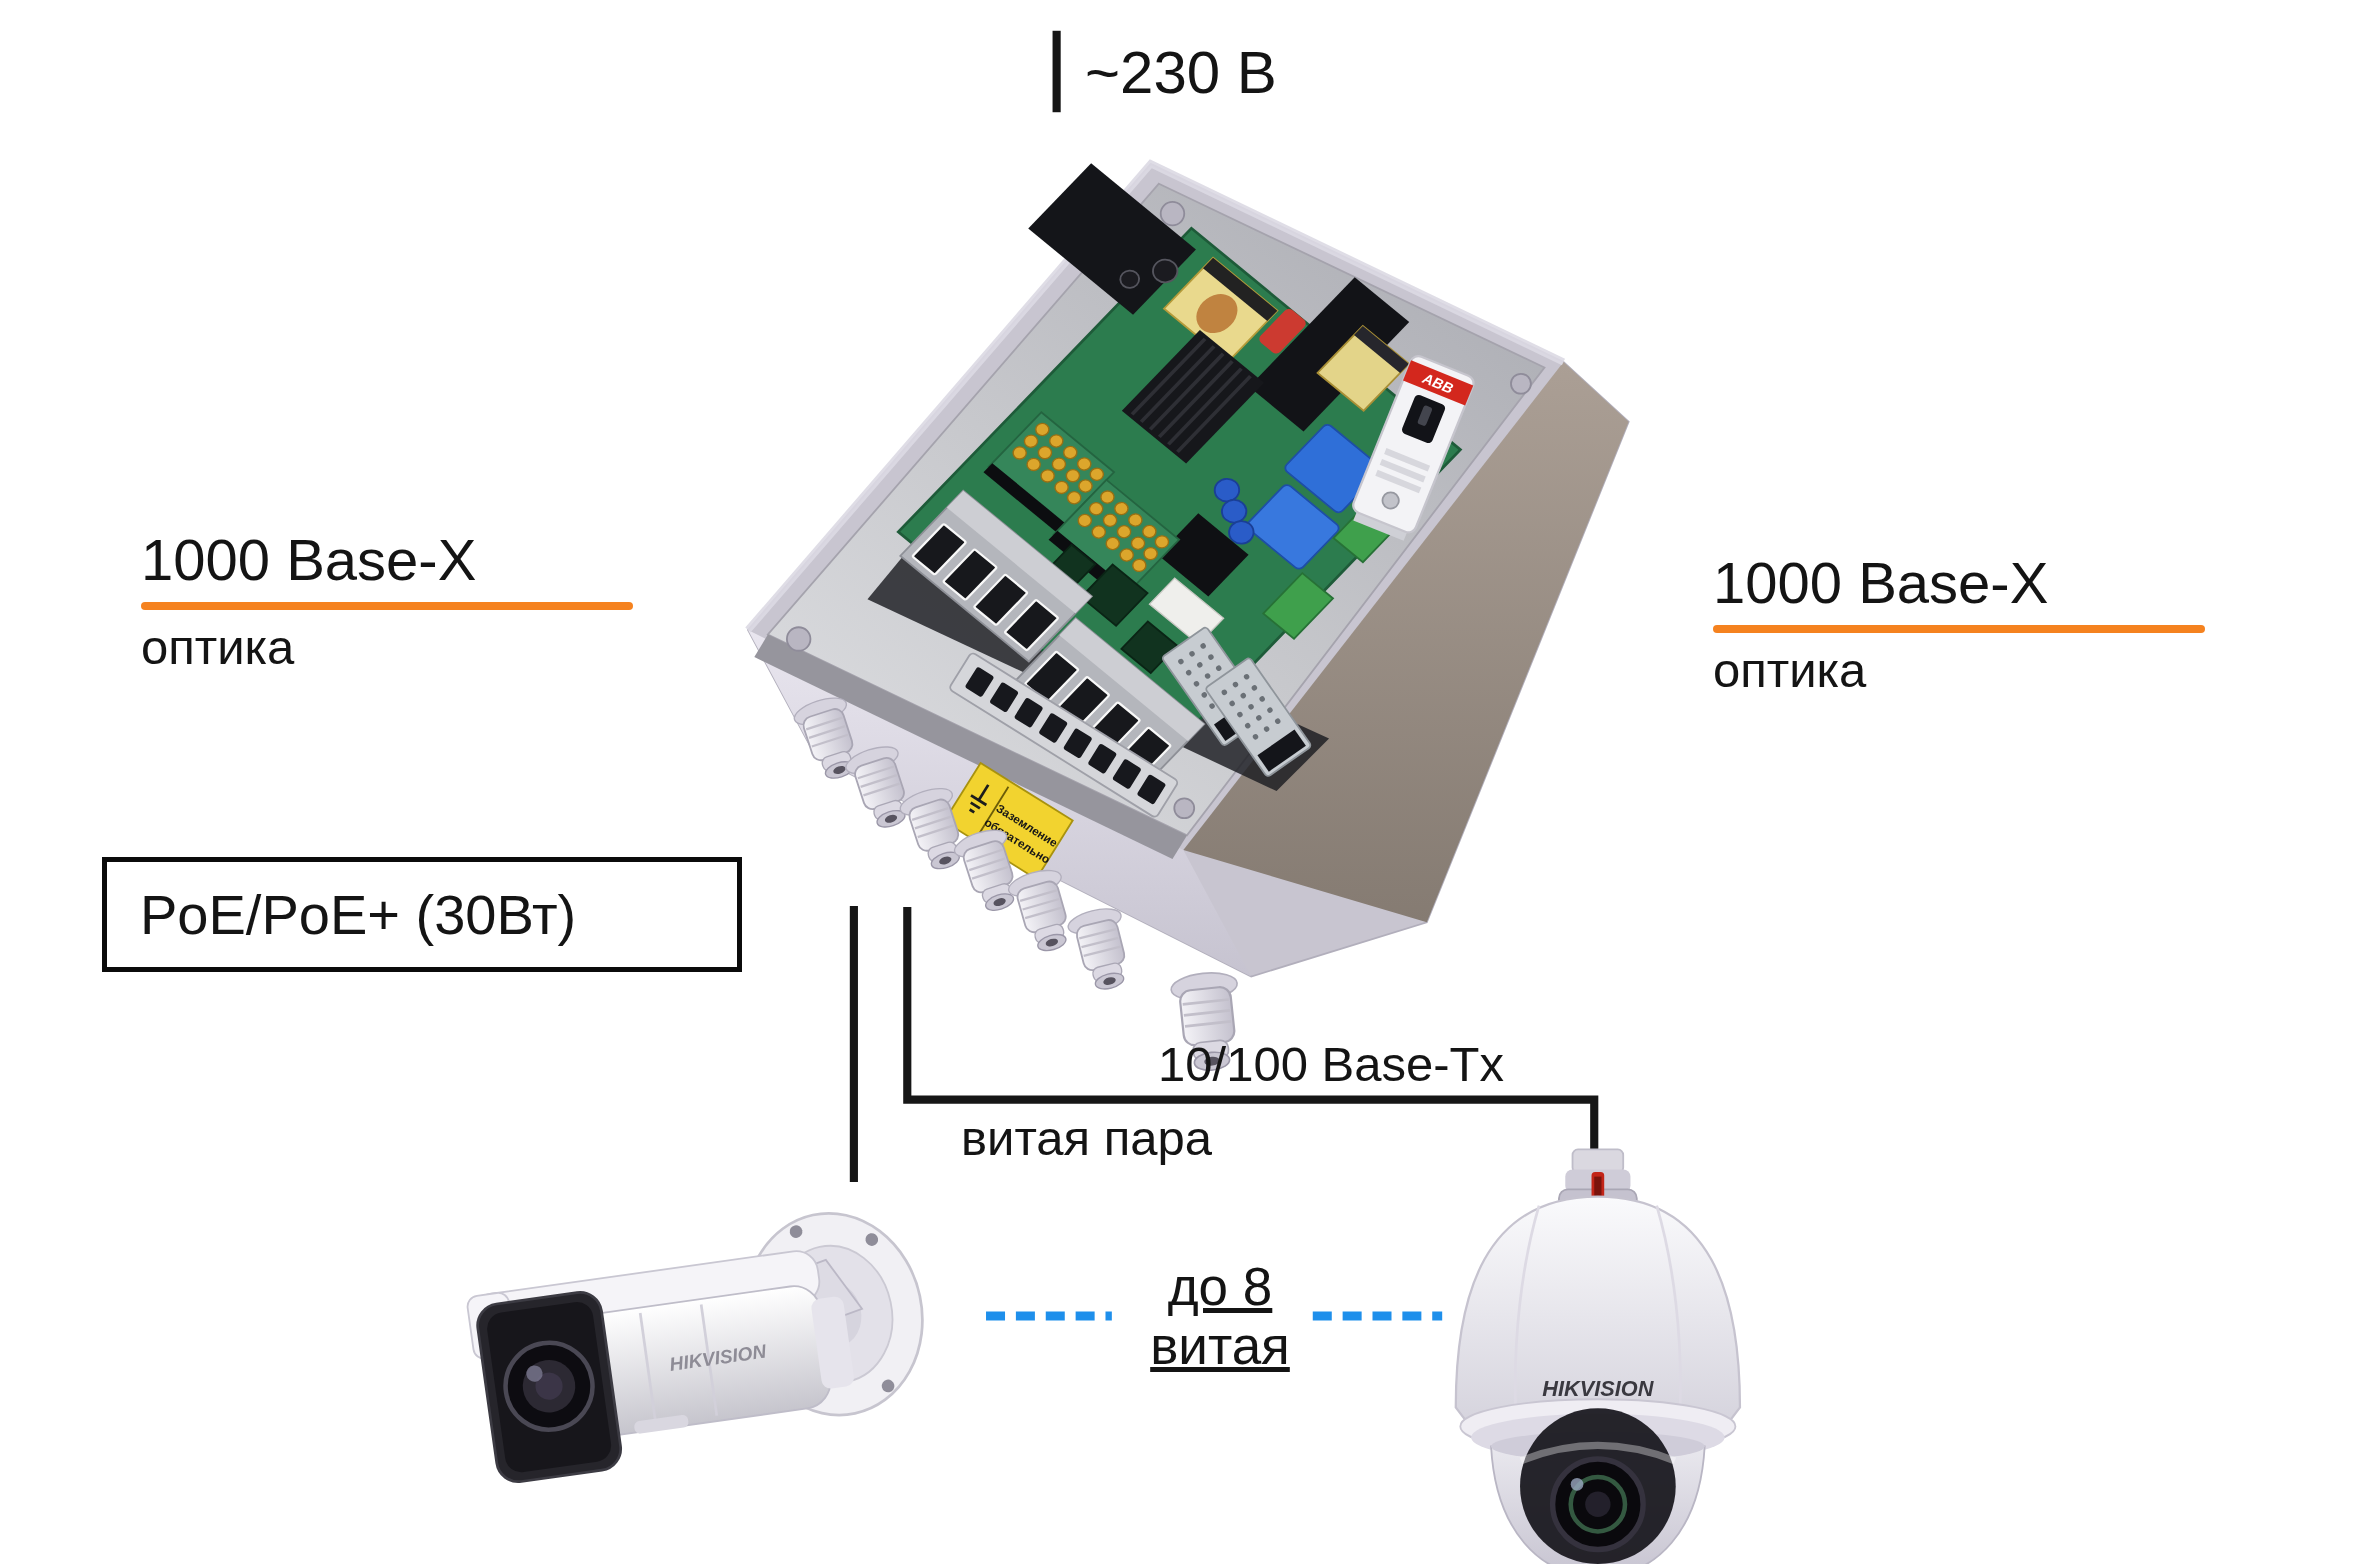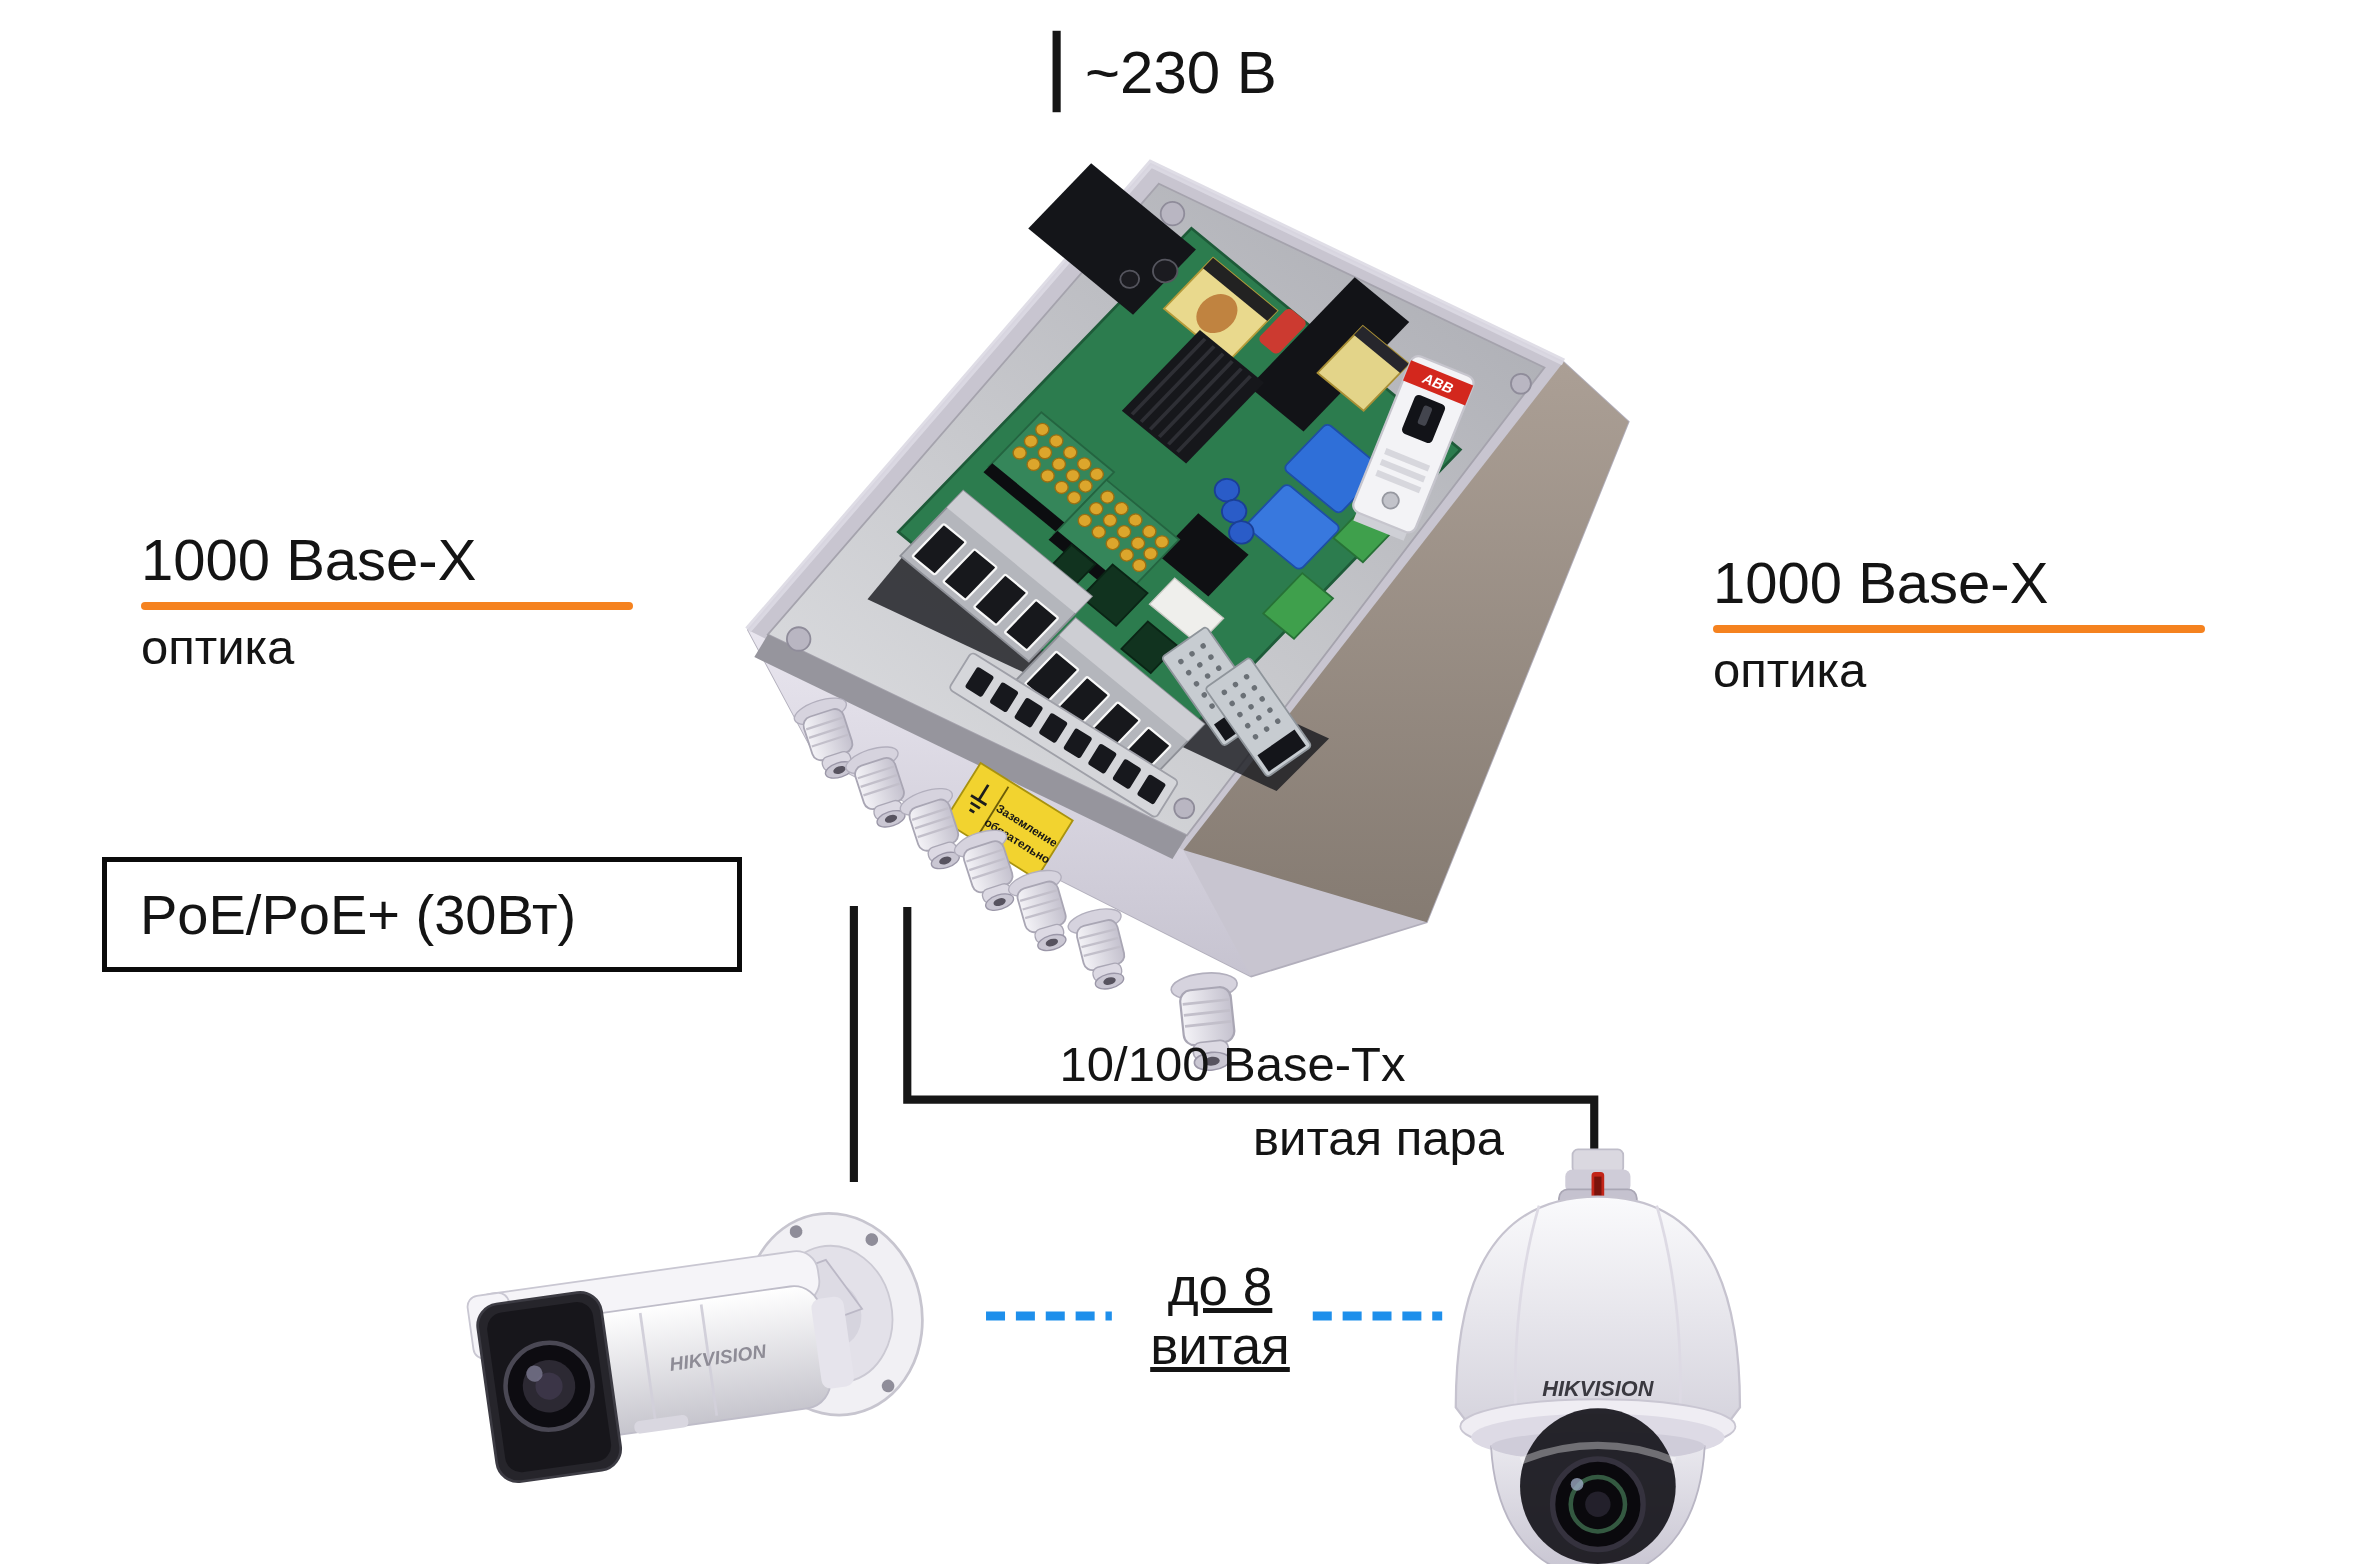--- a/index.html
+++ b/index.html
@@ -19,22 +19,22 @@
   #optics-left{left:141px;top:529px;}
   #optics-right{left:1713px;top:552px;}
   .optics .title{font-size:58px;line-height:62px;}
   .optics .rule{height:8.1px;background:var(--accent-orange);border-radius:4.5px;margin-top:11px;}
   .optics .sub{font-size:49px;line-height:53px;margin-top:11px;}
   #poe-box{
     position:absolute;left:102px;top:857px;width:579px;
     border:5.4px solid #0b0b0b;padding:12.7px 18px 12.7px 33px;
     font-size:56px;line-height:80px;background:#ffffff;
   }
-  #tp-title{left:961px;top:1036px;width:543px;text-align:center;font-size:49px;}
-  #tp-sub{left:961px;top:1110px;width:543px;text-align:right;font-size:49px;}
+  #tp-title{left:961px;top:1036px;width:543px;text-align:right;font-size:49px;}
+  #tp-sub{left:961px;top:1110px;width:543px;text-align:left;font-size:49px;}
   #cam-count{left:1039px;top:1260px;width:362px;text-align:center;font-size:53px;line-height:54px;text-decoration:underline;}
   #cam-count .l2{margin-top:5.4px;}
   .wire{stroke:var(--line-black);stroke-width:9;fill:none;stroke-linejoin:miter;stroke-linecap:butt;}
   .dash{stroke:var(--dash-blue);stroke-width:10;fill:none;stroke-dasharray:21 12;stroke-linecap:butt;}
   .svg-brand-bullet{font:italic 700 21px "Liberation Sans", sans-serif;fill:#8e8c96;}
   .svg-brand-dome{font:italic 700 24px "Liberation Sans", sans-serif;fill:#3a3940;}
   .svg-brand-breaker{font:italic 700 16px "Liberation Sans", sans-serif;fill:#ffffff;}
   .svg-ground-text{font:700 13px "Liberation Sans", sans-serif;fill:#161616;}
 </style>
 </head>

